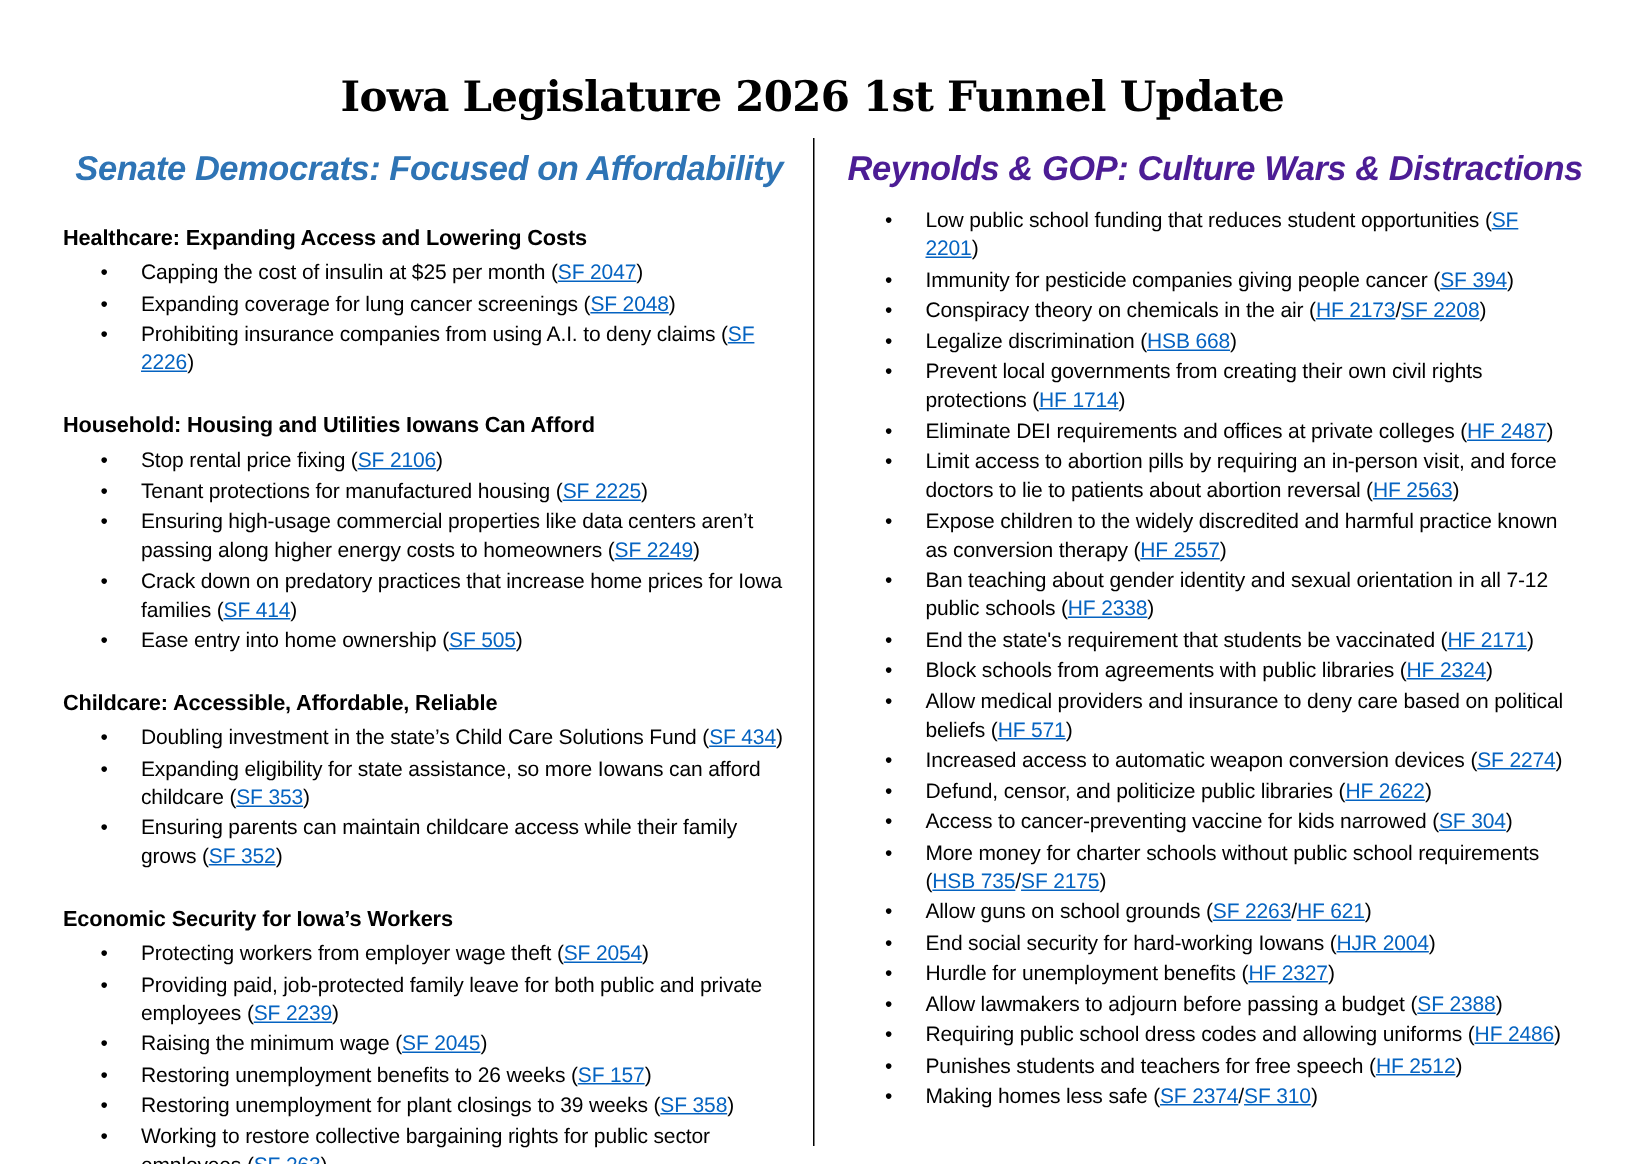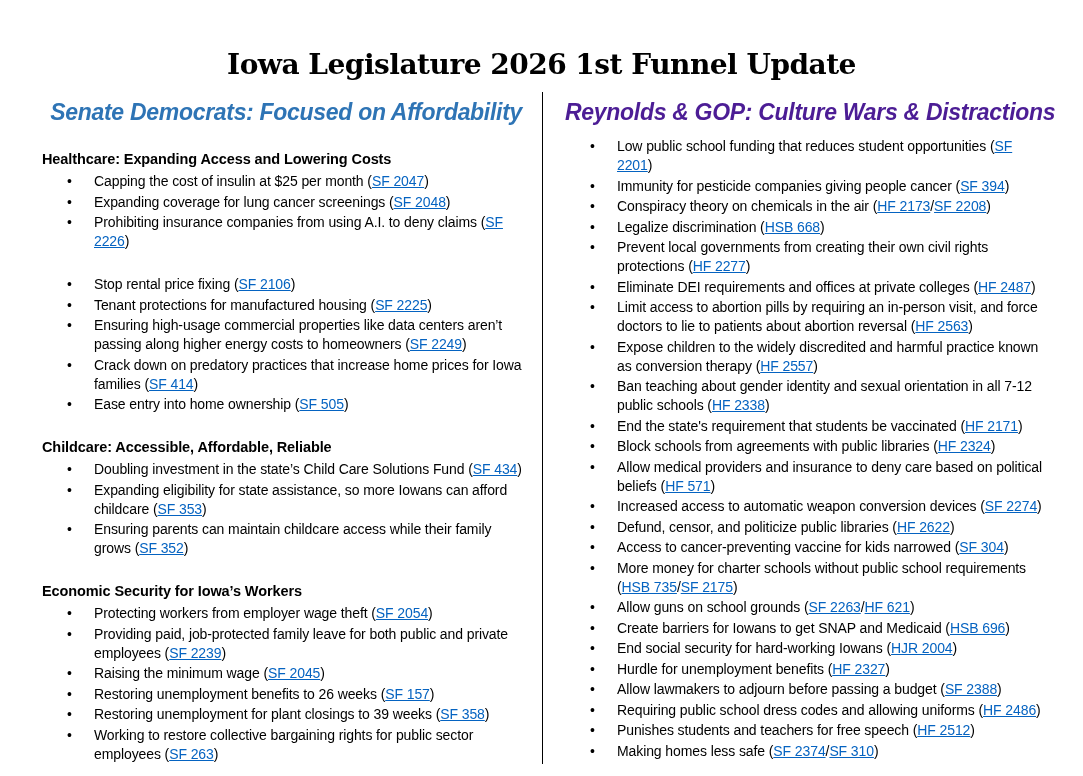--- a/index.html
+++ b/index.html
@@ -96,20 +96,21 @@
     <div id="left-sections">
         <div class="section">
           <p class="section-heading">Healthcare: Expanding Access and Lowering Costs</p>
           <ul class="bullet-list">
             <li>Capping the cost of insulin at $25 per month (<a href="#" class="bill-link">SF 2047</a>)</li>
             <li>Expanding coverage for lung cancer screenings (<a href="#" class="bill-link">SF 2048</a>)</li>
             <li>Prohibiting insurance companies from using A.I. to deny claims (<a href="#" class="bill-link">SF 2226</a>)</li>
           </ul>
         </div>
         <div class="section">
+          <p class="section-heading">Household: Housing and Utilities Iowans Can Afford</p>
           <ul class="bullet-list">
             <li>Stop rental price fixing (<a href="#" class="bill-link">SF 2106</a>)</li>
             <li>Tenant protections for manufactured housing (<a href="#" class="bill-link">SF 2225</a>)</li>
             <li>Ensuring high-usage commercial properties like data centers aren’t passing along higher energy costs to homeowners (<a href="#" class="bill-link">SF 2249</a>)</li>
             <li>Crack down on predatory practices that increase home prices for Iowa families (<a href="#" class="bill-link">SF 414</a>)</li>
             <li>Ease entry into home ownership (<a href="#" class="bill-link">SF 505</a>)</li>
           </ul>
         </div>
         <div class="section">
           <p class="section-heading">Childcare: Accessible, Affordable, Reliable</p>
@@ -134,34 +135,33 @@
   </div>
 
   <div id="right-column" class="column">
     <div class="col-heading" style="color: #4c1d95;">Reynolds &amp; GOP: Culture Wars &amp; Distractions</div>
     <div id="right-list-wrap">
       <ul class="bullet-list" id="right-list">
           <li>Low public school funding that reduces student opportunities (<a href="#" class="bill-link">SF 2201</a>)</li>
           <li>Immunity for pesticide companies giving people cancer (<a href="#" class="bill-link">SF 394</a>)</li>
           <li>Conspiracy theory on chemicals in the air (<a href="#" class="bill-link">HF 2173</a>/<a href="#" class="bill-link">SF 2208</a>)</li>
           <li>Legalize discrimination (<a href="#" class="bill-link">HSB 668</a>)</li>
-          <li>Prevent local governments from creating their own civil rights protections (<a href="#" class="bill-link">HF 2277</a>)</li>
+          <li>Prevent local governments from creating their own civil rights protections (<a href="#" class="bill-link">HF 1714</a>)</li>
           <li>Eliminate DEI requirements and offices at private colleges (<a href="#" class="bill-link">HF 2487</a>)</li>
           <li>Limit access to abortion pills by requiring an in-person visit, and force doctors to lie to patients about abortion reversal (<a href="#" class="bill-link">HF 2563</a>)</li>
           <li>Expose children to the widely discredited and harmful practice known as conversion therapy  (<a href="#" class="bill-link">HF 2557</a>)</li>
           <li>Ban teaching about gender identity and sexual orientation in all 7-12 public schools (<a href="#" class="bill-link">HF 2338</a>)</li>
           <li>End the state's requirement that students be vaccinated (<a href="#" class="bill-link">HF 2171</a>)</li>
           <li>Block schools from agreements with public libraries (<a href="#" class="bill-link">HF 2324</a>)</li>
           <li>Allow medical providers and insurance to deny care based on political beliefs (<a href="#" class="bill-link">HF 571</a>)</li>
           <li>Increased access to automatic weapon conversion devices (<a href="#" class="bill-link">SF 2274</a>)</li>
           <li>Defund, censor, and politicize public libraries (<a href="#" class="bill-link">HF 2622</a>)</li>
           <li>Access to cancer-preventing vaccine for kids narrowed (<a href="#" class="bill-link">SF 304</a>)</li>
           <li>More money for charter schools without public school requirements (<a href="#" class="bill-link">HSB 735</a>/<a href="#" class="bill-link">SF 2175</a>)</li>
           <li>Allow guns on school grounds (<a href="#" class="bill-link">SF 2263</a>/<a href="#" class="bill-link">HF 621</a>)</li>
-          <li>Create barriers for Iowans to get SNAP and Medicaid (<a href="#" class="bill-link">HSB 696</a>)</li>
           <li>End social security for hard-working Iowans (<a href="#" class="bill-link">HJR 2004</a>)</li>
           <li>Hurdle for unemployment benefits (<a href="#" class="bill-link">HF 2327</a>)</li>
           <li>Allow lawmakers to adjourn before passing a budget (<a href="#" class="bill-link">SF 2388</a>)</li>
           <li>Requiring public school dress codes and allowing uniforms (<a href="#" class="bill-link">HF 2486</a>)</li>
           <li>Punishes students and teachers for free speech (<a href="#" class="bill-link">HF 2512</a>)</li>
           <li>Making homes less safe (<a href="#" class="bill-link">SF 2374</a>/<a href="#" class="bill-link">SF 310</a>)</li>
         </ul>
     </div>
   </div>
 

